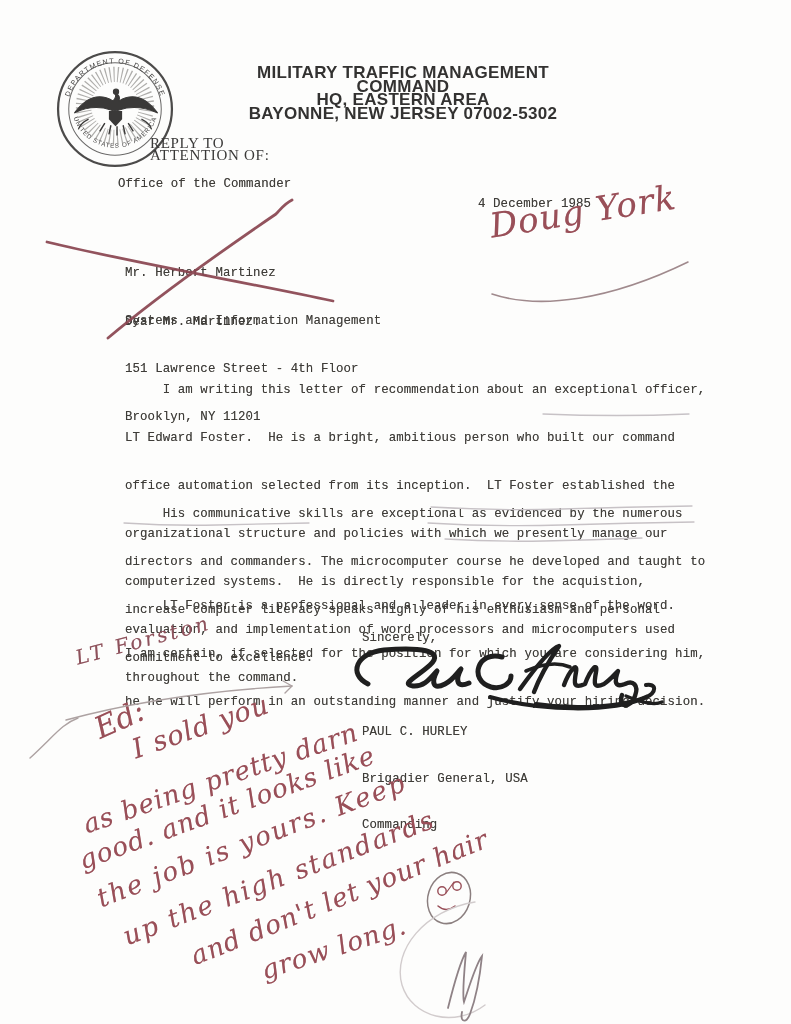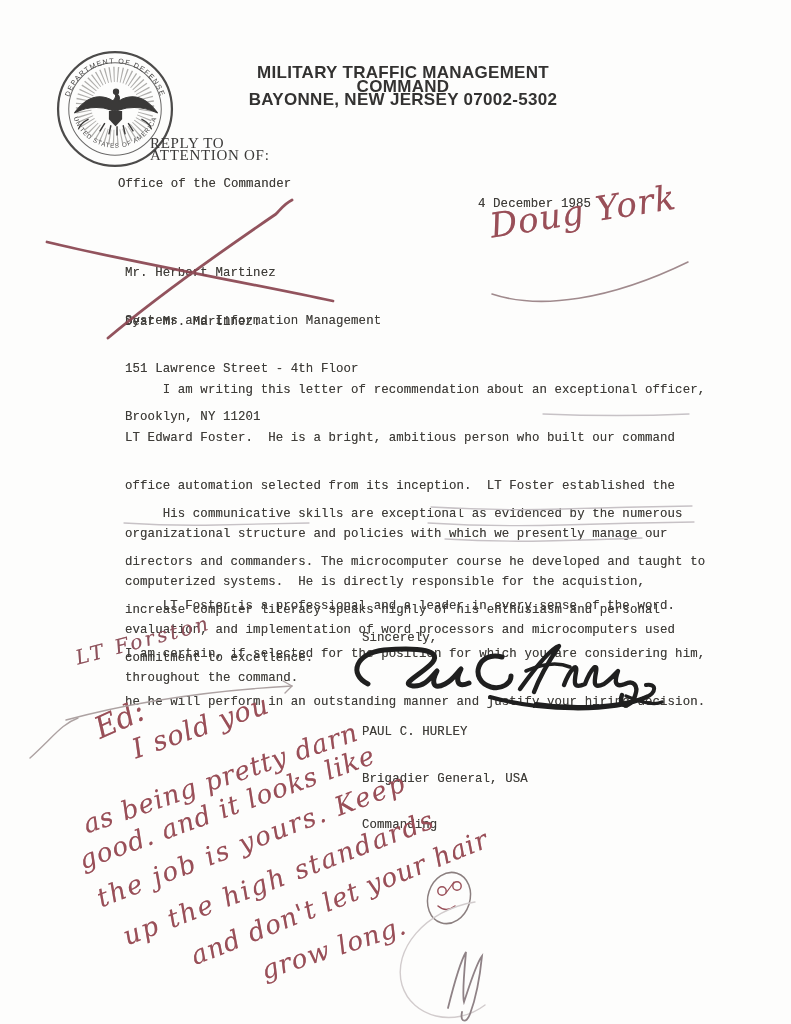--- a/index.html
+++ b/index.html
@@ -62,20 +62,21 @@
       <path d="M20,64 Q38,40 58,52 Q62,48 60,44 Q66,47 64,52 Q84,40 102,64 Q82,55 64,61 Q60,63 56,61 Q38,55 20,64 Z" stroke-width="1"></path>
       <circle cx="61" cy="43" r="2.6"></circle>
       <path d="M54,62 h13 v8 q-6.5,7 -6.5,7 q-6.5,-7 -6.5,-7 z" stroke-width="0"></path>
       <path d="M50,74 l-5,8 M56,76 l-2,9 M62,77 l0,9 M68,76 l2,9 M73,74 l5,8" stroke-width="1.4" fill="none"></path>
       <path d="M34,70 q-8,4 -10,10 M86,70 q8,4 10,10" stroke-width="1.2" fill="none"></path>
     </g>
   </svg>
 
   <div class="letterhead">
     <div class="lh-sub">MILITARY TRAFFIC MANAGEMENT COMMAND</div>
+    <div class="lh-sub">HQ, EASTERN AREA</div>
     <div class="lh-sub">BAYONNE, NEW JERSEY 07002-5302</div>
   </div>
 
   <div class="replyto">REPLY TO
 ATTENTION OF:</div>
 
   <div class="typed" style="left:118px;top:176px;">Office of the Commander</div>
   <div class="typed" style="left:478px;top:176px;margin-top:20px;">4 December 1985</div>
 
   <div class="typed" style="left:125px;top:233px;">

